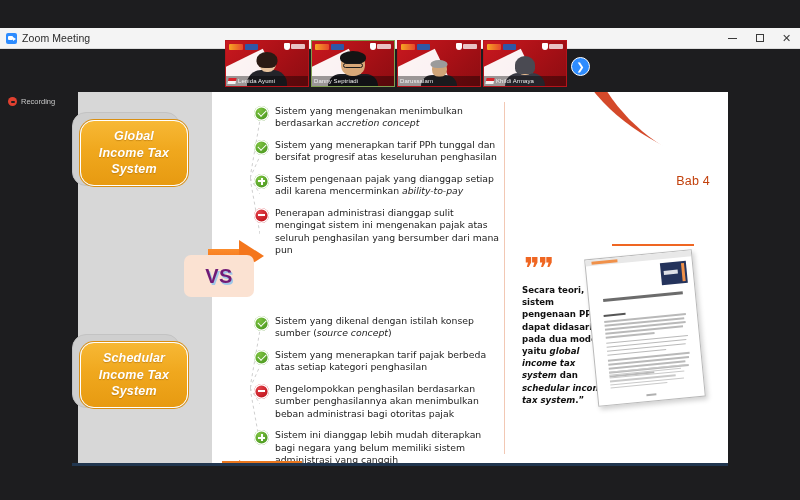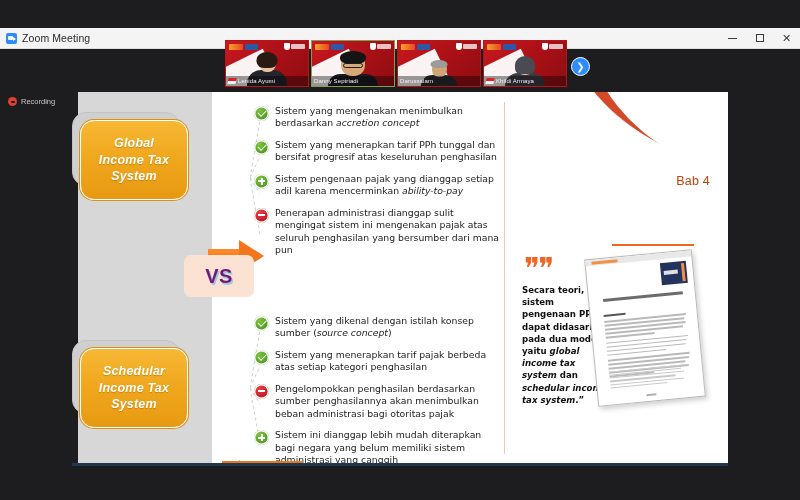--- a/index.html
+++ b/index.html
@@ -171,28 +171,28 @@
 
   
   .col-divider {
     position: absolute; left: 432px; top: 10px; width: 1px; height: 352px;
     background: #f2c8b4;
   }
 
   
   .syswrap { position: absolute; }
   .syswrap.top { left: 8px; top: 28px; }
-  .syswrap.bot { left: 8px; top: 256px; }
+  .syswrap.bot { left: 8px; top: 250px; }
   .pill-shadow {
     position: absolute; left: -8px; top: -8px;
     width: 108px; height: 74px; border-radius: 14px;
     background: #cfcfcf; border: 1px solid #c3c3c3;
   }
   .pill {
-    position: relative; width: 108px; height: 80px; border-radius: 14px;
+    position: relative; width: 108px; height: 66px; border-radius: 14px;
     background: linear-gradient(180deg,#f7b835 0%, #f0a81e 45%, #e79a11 100%);
     border: 1.4px solid #ffffff;
     box-shadow: 0 0 0 1px #d98f12;
     display: flex; align-items: center; justify-content: center;
   }
   .pill span {
     color: #ffffff; font-size: 12.5px; font-weight: bold; font-style: italic;
     text-align: center; line-height: 1.35; letter-spacing: .2px;
     text-shadow: 0 1px 1px rgba(150,90,0,.45);
   }

